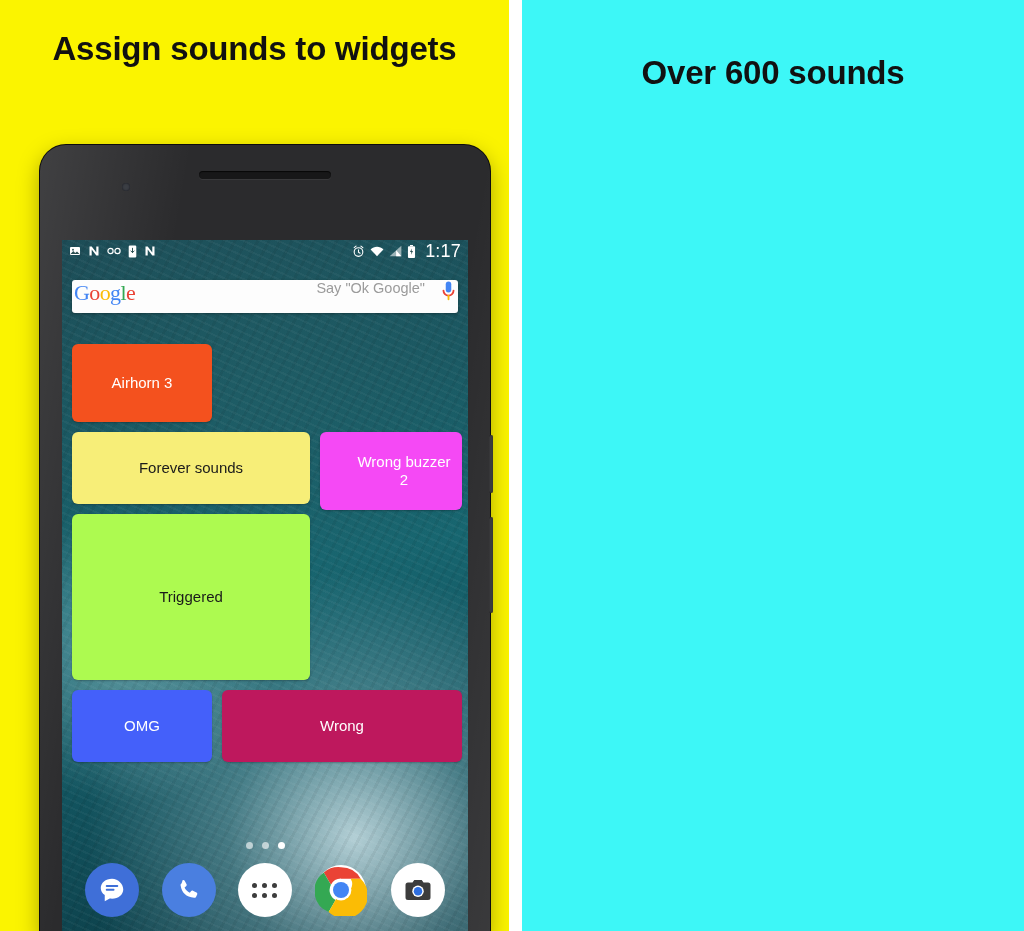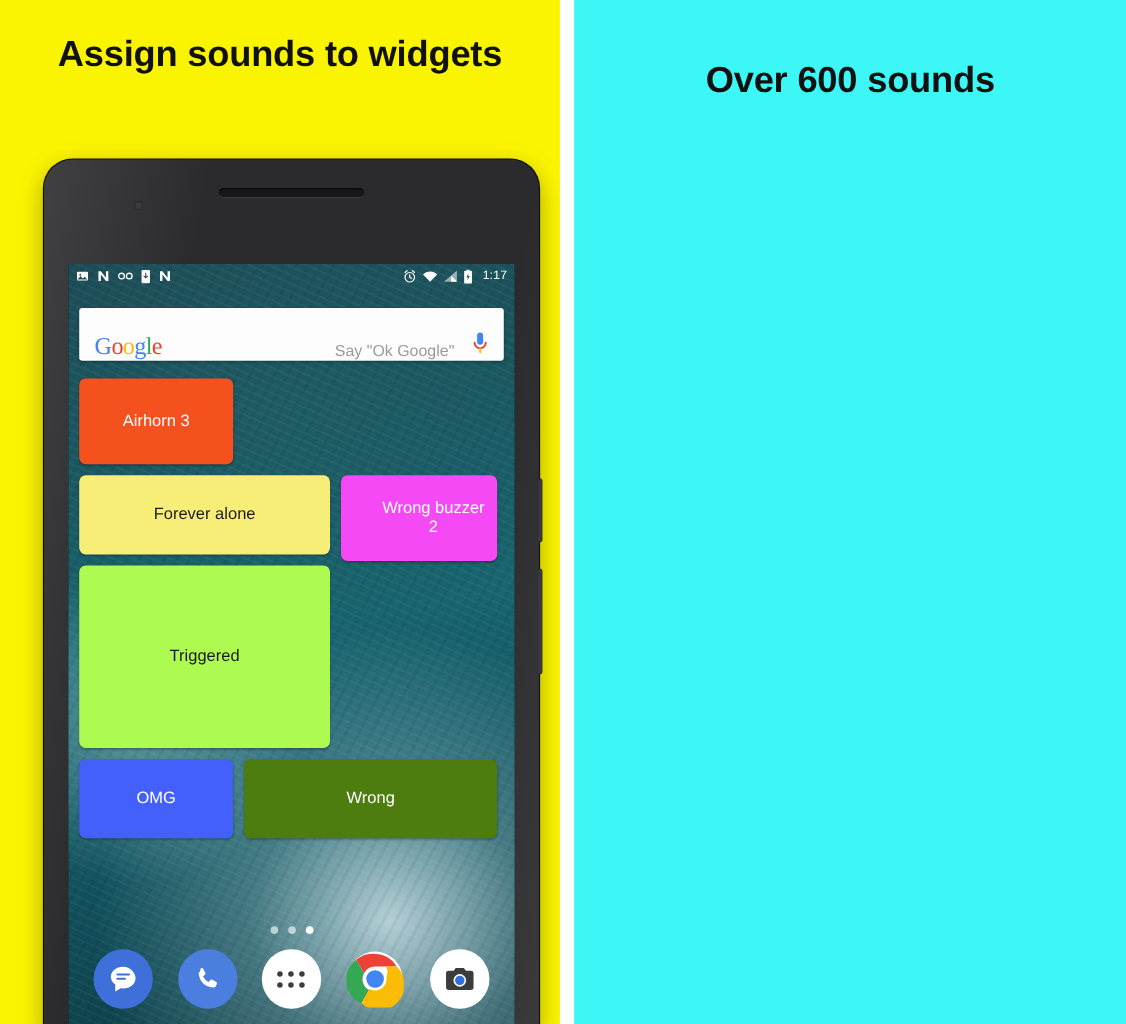--- a/index.html
+++ b/index.html
@@ -76,34 +76,34 @@
       repeating-linear-gradient(-62deg, rgba(0,0,0,.05) 0 3px, rgba(0,0,0,0) 3px 10px);
   }
 
   .statusbar {
     position: absolute; left: 0; right: 0; top: 0; height: 22px;
     display: flex; align-items: center; justify-content: space-between;
     padding: 0 7px; color: #fff; font-size: 11.5px; z-index: 4;
   }
   .sb-left, .sb-right { display: flex; align-items: center; gap: 7px; }
   .sb-right { gap: 5px; }
-  .sb-time { font-size: 11px; font-weight: 500; margin-left: 4px; letter-spacing: .2px; }
+  .sb-time { font-size: 18px; font-weight: 500; margin-left: 4px; letter-spacing: .2px; }
   .sb-ico { display: inline-flex; align-items: center; }
 
   .searchbar {
-    position: absolute; left: 10px; right: 10px; top: 40px; height: 48px;
-    background: #fdfdfd; border-radius: 3px; display: flex; align-items: flex-end;
-    padding: 0 14px; box-shadow: 0 1px 3px rgba(0,0,0,.32); z-index: 3;
+    position: absolute; left: 10px; right: 10px; top: 40px; height: 33px;
+    background: #fdfdfd; border-radius: 3px; display: flex; align-items: flex-start;
+    padding: 0 2px; box-shadow: 0 1px 3px rgba(0,0,0,.32); z-index: 3;
   }
   .g-logo { font-size: 22px; font-weight: 500; letter-spacing: -0.6px; font-family: "Liberation Serif", serif; }
   .g-logo .b { color: #4285F4; } .g-logo .r { color: #EA4335; }
   .g-logo .y { color: #FBBC05; } .g-logo .g { color: #34A853; }
   .g-hint { flex: 1; text-align: right; color: #9b9b9b; font-size: 14.5px; padding-right: 16px; }
 
-  .widgets { position: absolute; left: 10px; right: 16px; top: 104px; z-index: 3; }
+  .widgets { position: absolute; left: 10px; right: 6px; top: 104px; z-index: 3; }
   .wrow { display: flex; gap: 10px; margin-bottom: 10px; align-items: stretch; }
   .wtile {
     border-radius: 6px; display: flex; align-items: center; justify-content: center;
     text-align: center; font-size: 15px; padding: 6px 10px; line-height: 1.2;
     box-shadow: 0 1px 2px rgba(0,0,0,.25);
   }
   .wtile.light-text { color: #ffffff; }
   .wtile.dark-text  { color: #1a1a1a; }
   .wcol { display: flex; flex-direction: column; gap: 10px; }
 
@@ -219,37 +219,37 @@
 
         <div class="widgets">
           <div class="wrow">
             <div class="wtile light-text" style="background:#f4511e; width:140px; height:78px;">
                 <span>Airhorn 3</span>
               </div>
           </div>
           <div class="wrow">
             <div class="wcol" style="flex:1;">
               <div class="wtile dark-text" style="background:#f7ee78; height:72px;">
-                  <span>Forever alone</span>
+                  <span>Forever sounds</span>
                 </div>
               <div class="wtile dark-text" style="background:#adfa50; height:166px;">
                   <span>Triggered</span>
                 </div>
             </div>
             <div class="wcol" style="width:142px;">
               <div class="wtile light-text" style="background:#f549f5; height:78px;padding-left:36px;">
                   <span>Wrong buzzer 2</span>
                 </div>
             </div>
           </div>
           <div class="wrow">
             <div class="wtile light-text" style="background:#4460fa; width:140px; height:72px;">
                 <span>OMG</span>
               </div>
-            <div class="wtile light-text" style="background:#4d7c0f; flex:1; height:72px;justify-content:center;">
+            <div class="wtile light-text" style="background:#be185d; flex:1; height:72px;justify-content:center;">
                 <span>Wrong</span>
               </div>
           </div>
         </div>
 
         <div class="pagedots">
           <span class="pagedot"></span>
           <span class="pagedot"></span>
           <span class="pagedot active"></span>
         </div>

